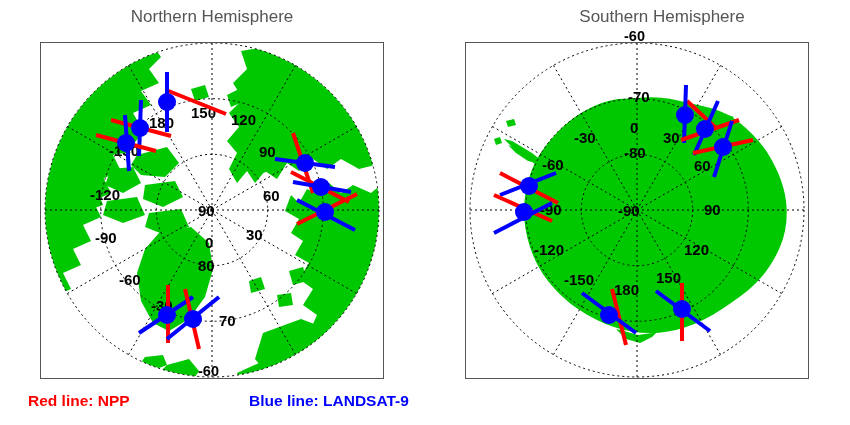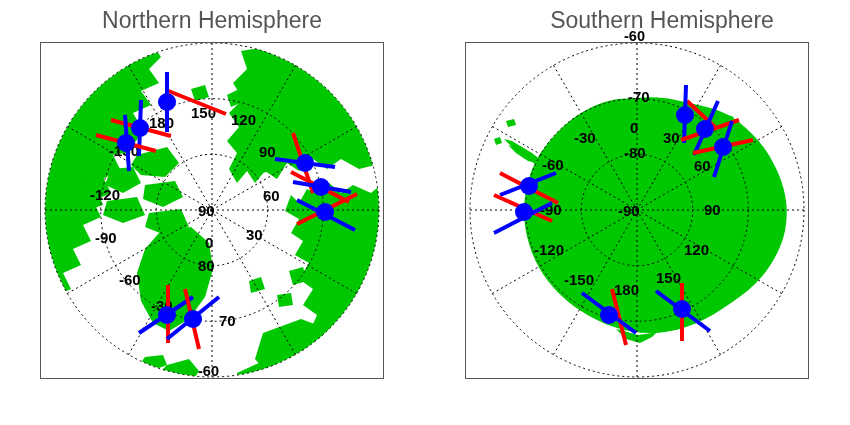--- a/index.html
+++ b/index.html
@@ -1,21 +1,21 @@
 <!DOCTYPE html>
 <html><head>
 <meta charset="utf-8">
 <style>
   html,body{margin:0;padding:0;background:#ffffff;}
   body{width:850px;height:425px;font-family:"Liberation Sans",sans-serif;overflow:hidden;position:relative;}
 
   .plot-title{
     position:absolute;text-align:center;
     font-family:"Liberation Sans",sans-serif;
-    font-size:23px;color:#555555;font-weight:400;
+    font-size:17px;color:#555555;font-weight:400;
     white-space:nowrap;
   }
 
   .plot-frame{
     position:absolute;border:1px solid #555555;background:#ffffff;box-sizing:border-box;
   }
 
   .plot-svg{position:absolute;left:0;top:0;}
 
   .legend-row{position:absolute;left:0;top:392px;width:850px;height:26px;}
@@ -276,13 +276,15 @@
       <circle cx="143" cy="272" r="9" fill="#0000ff"></circle>
 
       <line x1="216" y1="240" x2="216" y2="298" stroke="#ff0000" stroke-width="4"></line>
       <line x1="190" y1="248" x2="244" y2="288" stroke="#0000ff" stroke-width="4"></line>
       <circle cx="216" cy="266" r="9" fill="#0000ff"></circle>
     </g>
   </svg>
 </div>
 
 <div class="legend-row">
+  <div class="legend-item legend-red">Red line: NPP</div>
+  <div class="legend-item legend-blue">Blue line: LANDSAT-9</div>
 </div>
 
 </body></html>

